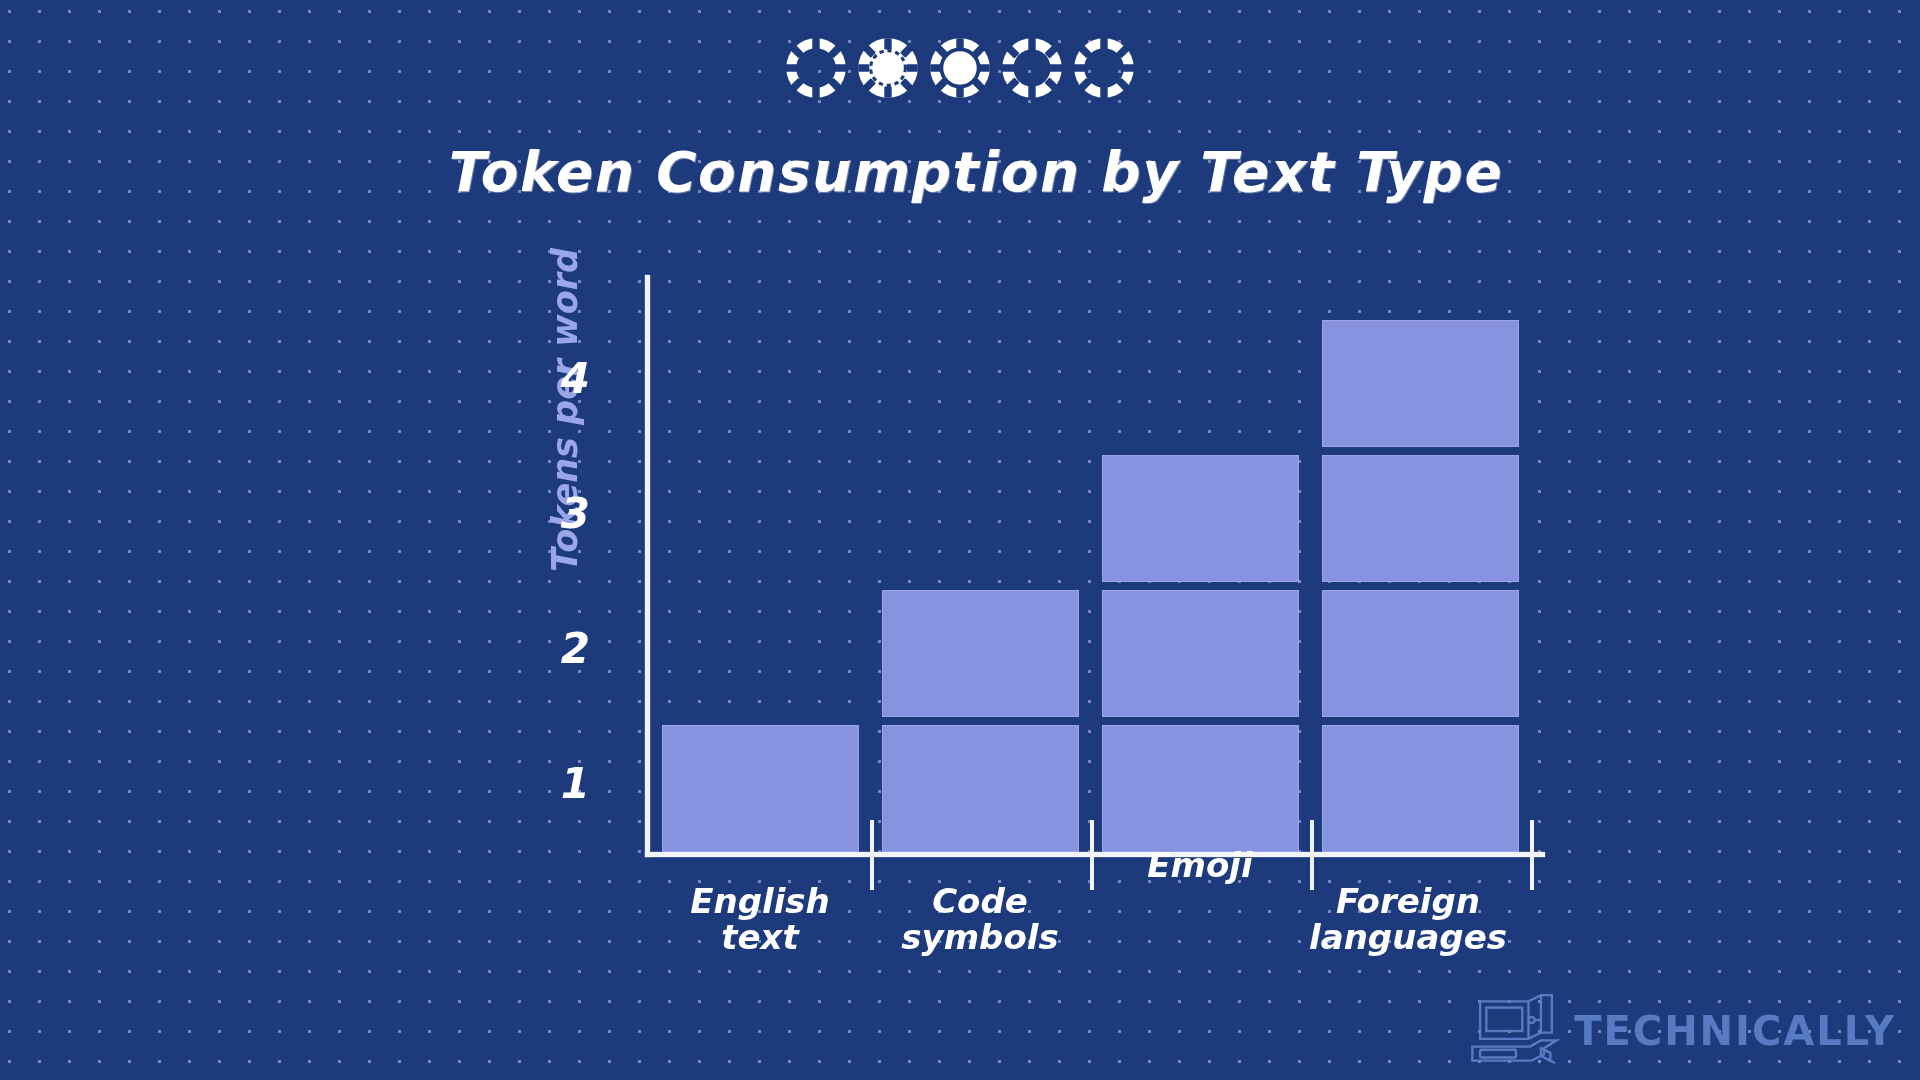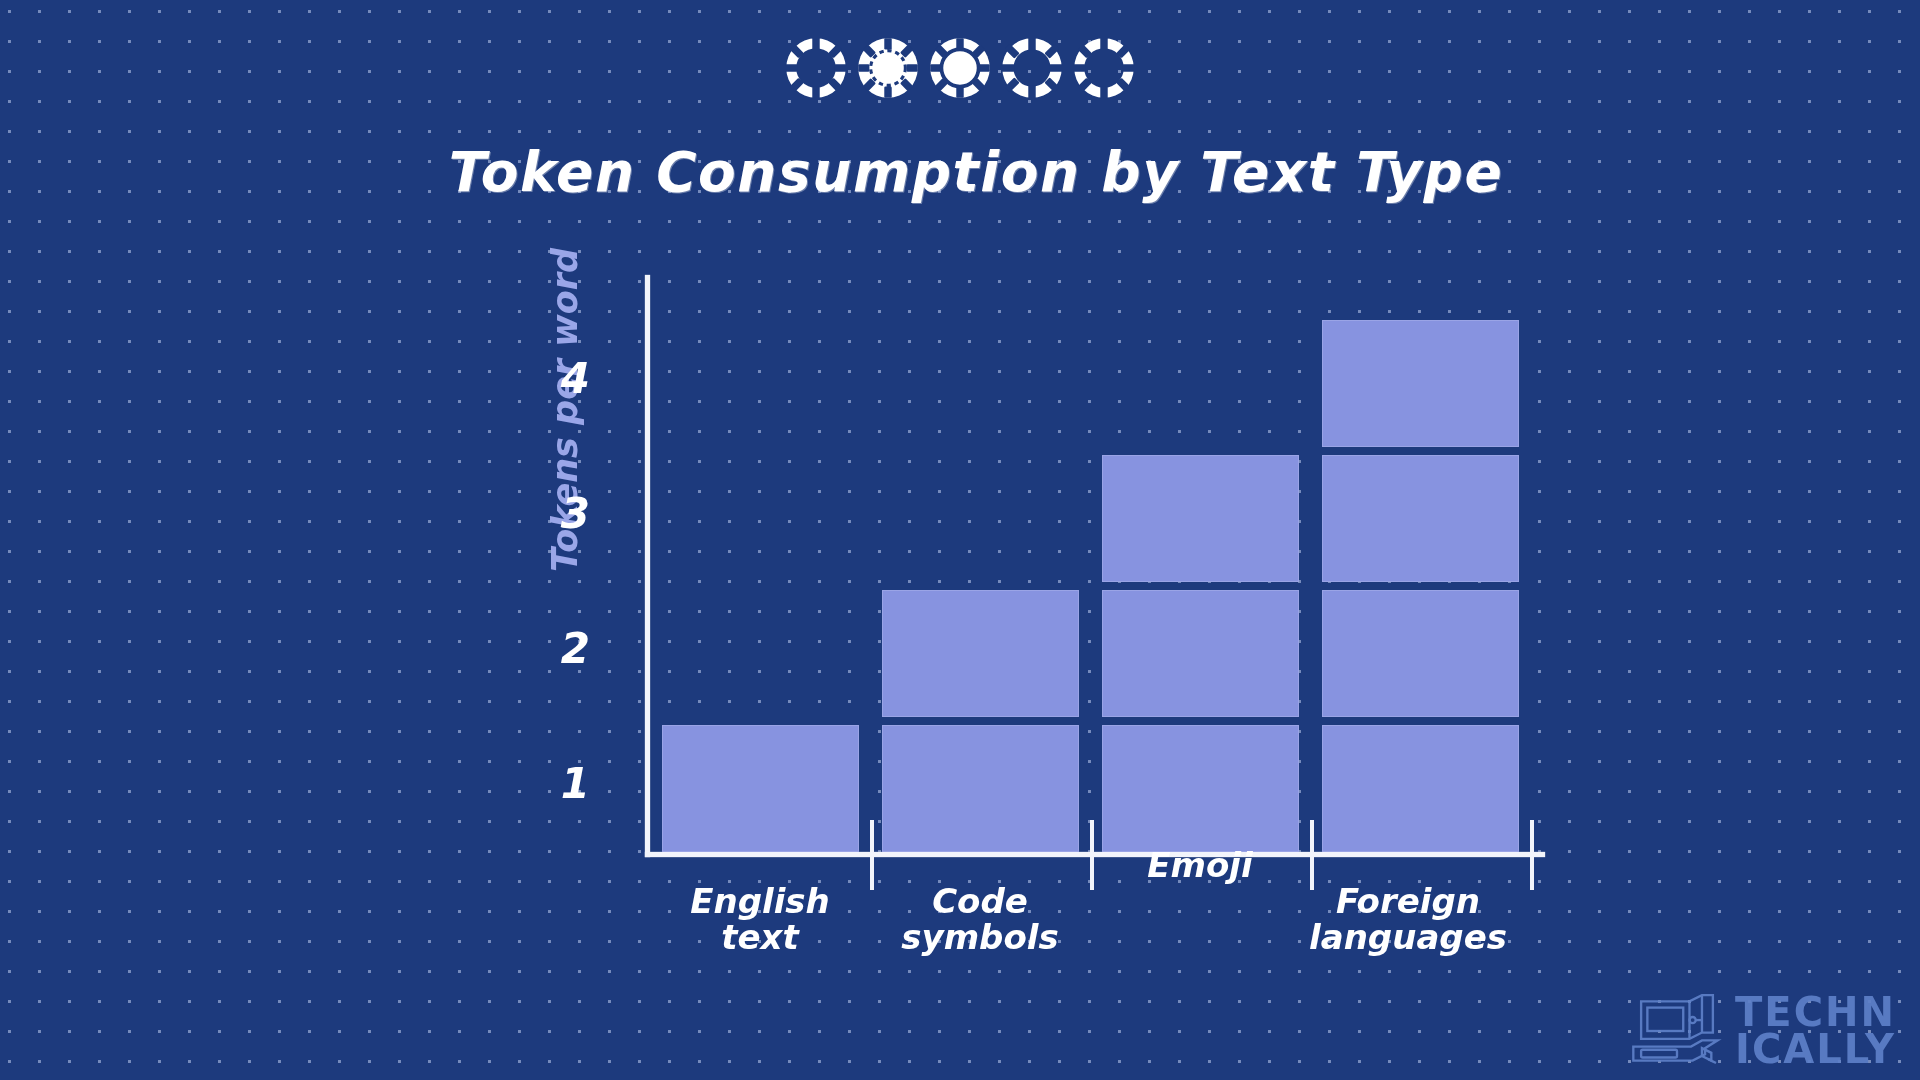--- a/index.html
+++ b/index.html
@@ -147,21 +147,21 @@
     position: absolute;
     right: 24px;
     bottom: 10px;
     display: flex;
     align-items: center;
     gap: 10px;
     opacity: 0.92;
   }
   #logo-word {
     display: flex;
-    flex-direction: column;
+    flex-direction: row;
     line-height: 0.92;
   }
   .logo-line {
     color: #5e80c8;
     font-family: "DejaVu Sans", sans-serif;
     font-size: 40px;
     font-weight: 700;
     letter-spacing: 2px;
   }
 </style>

